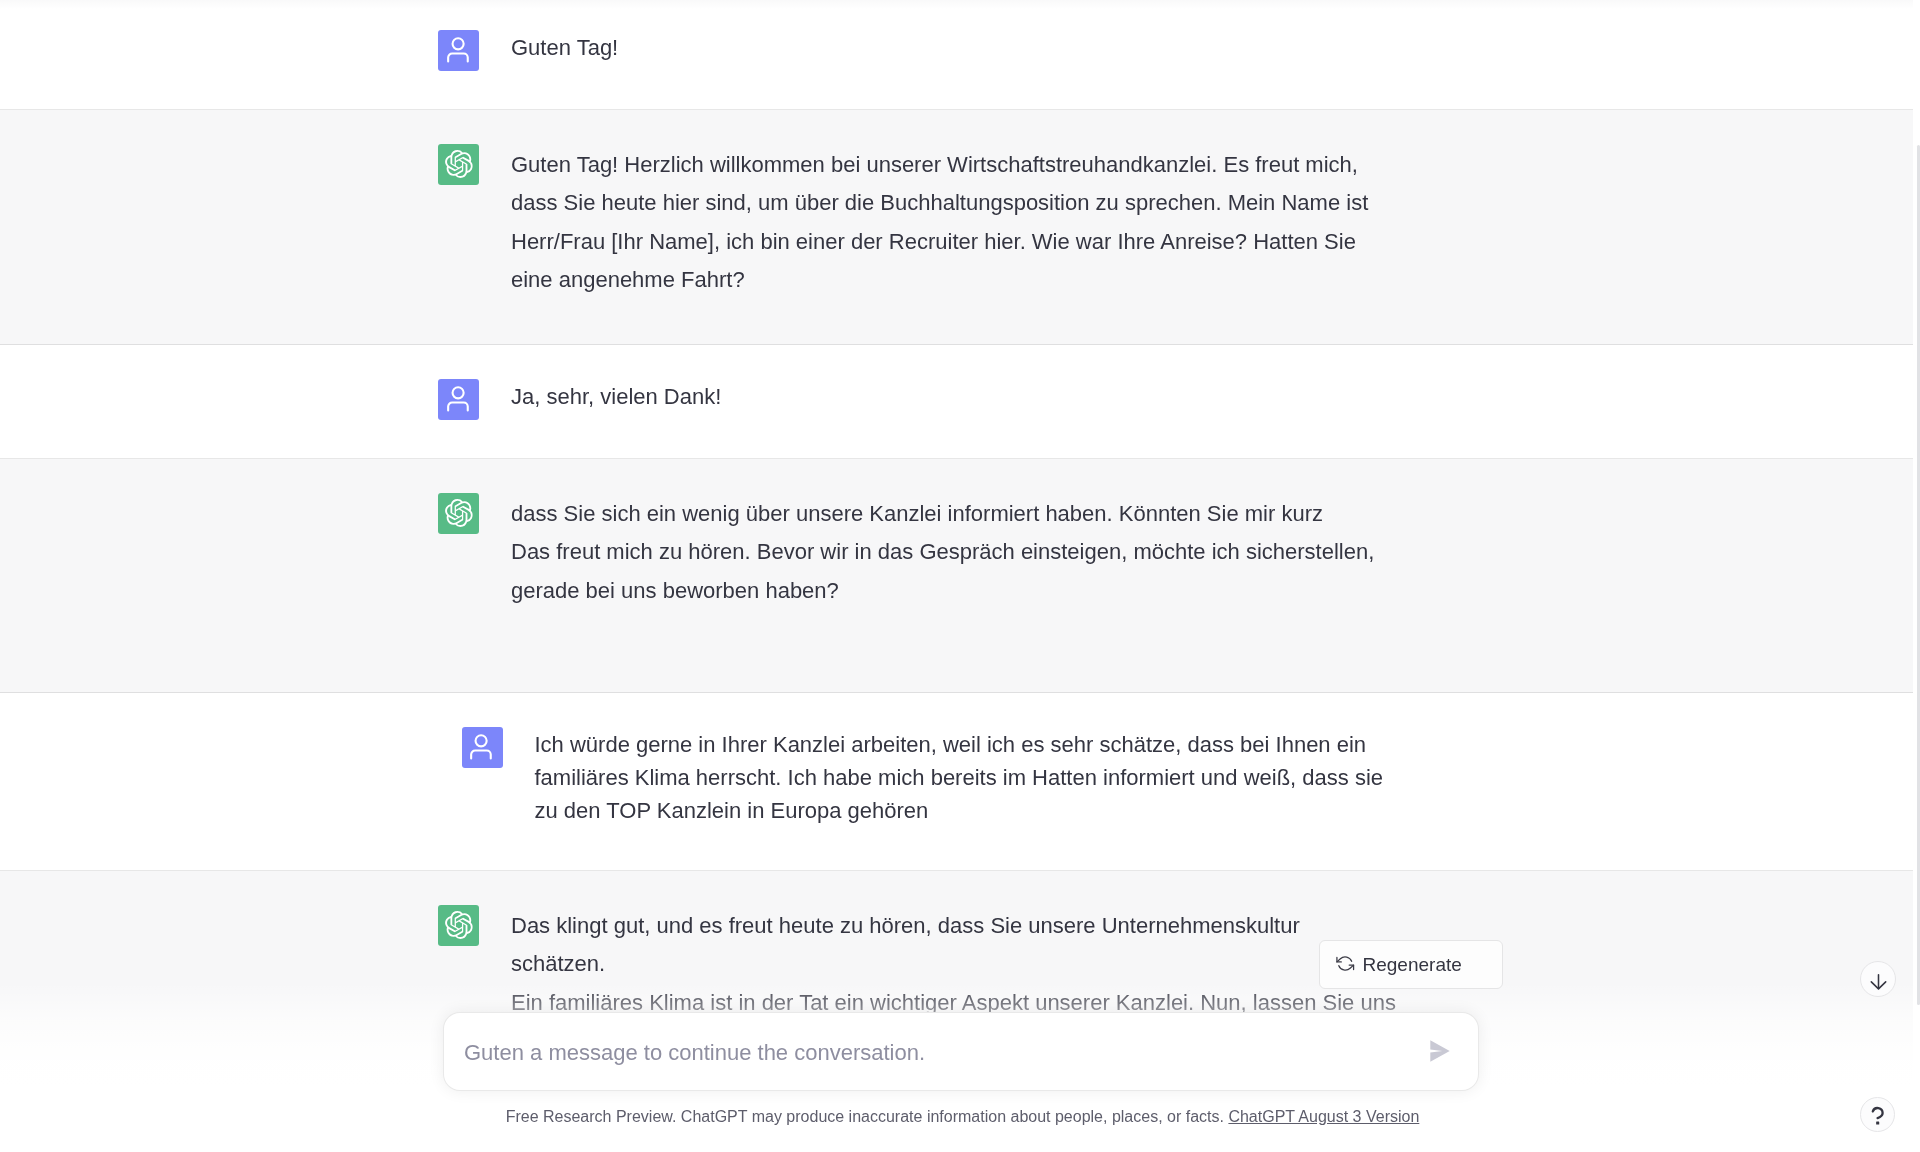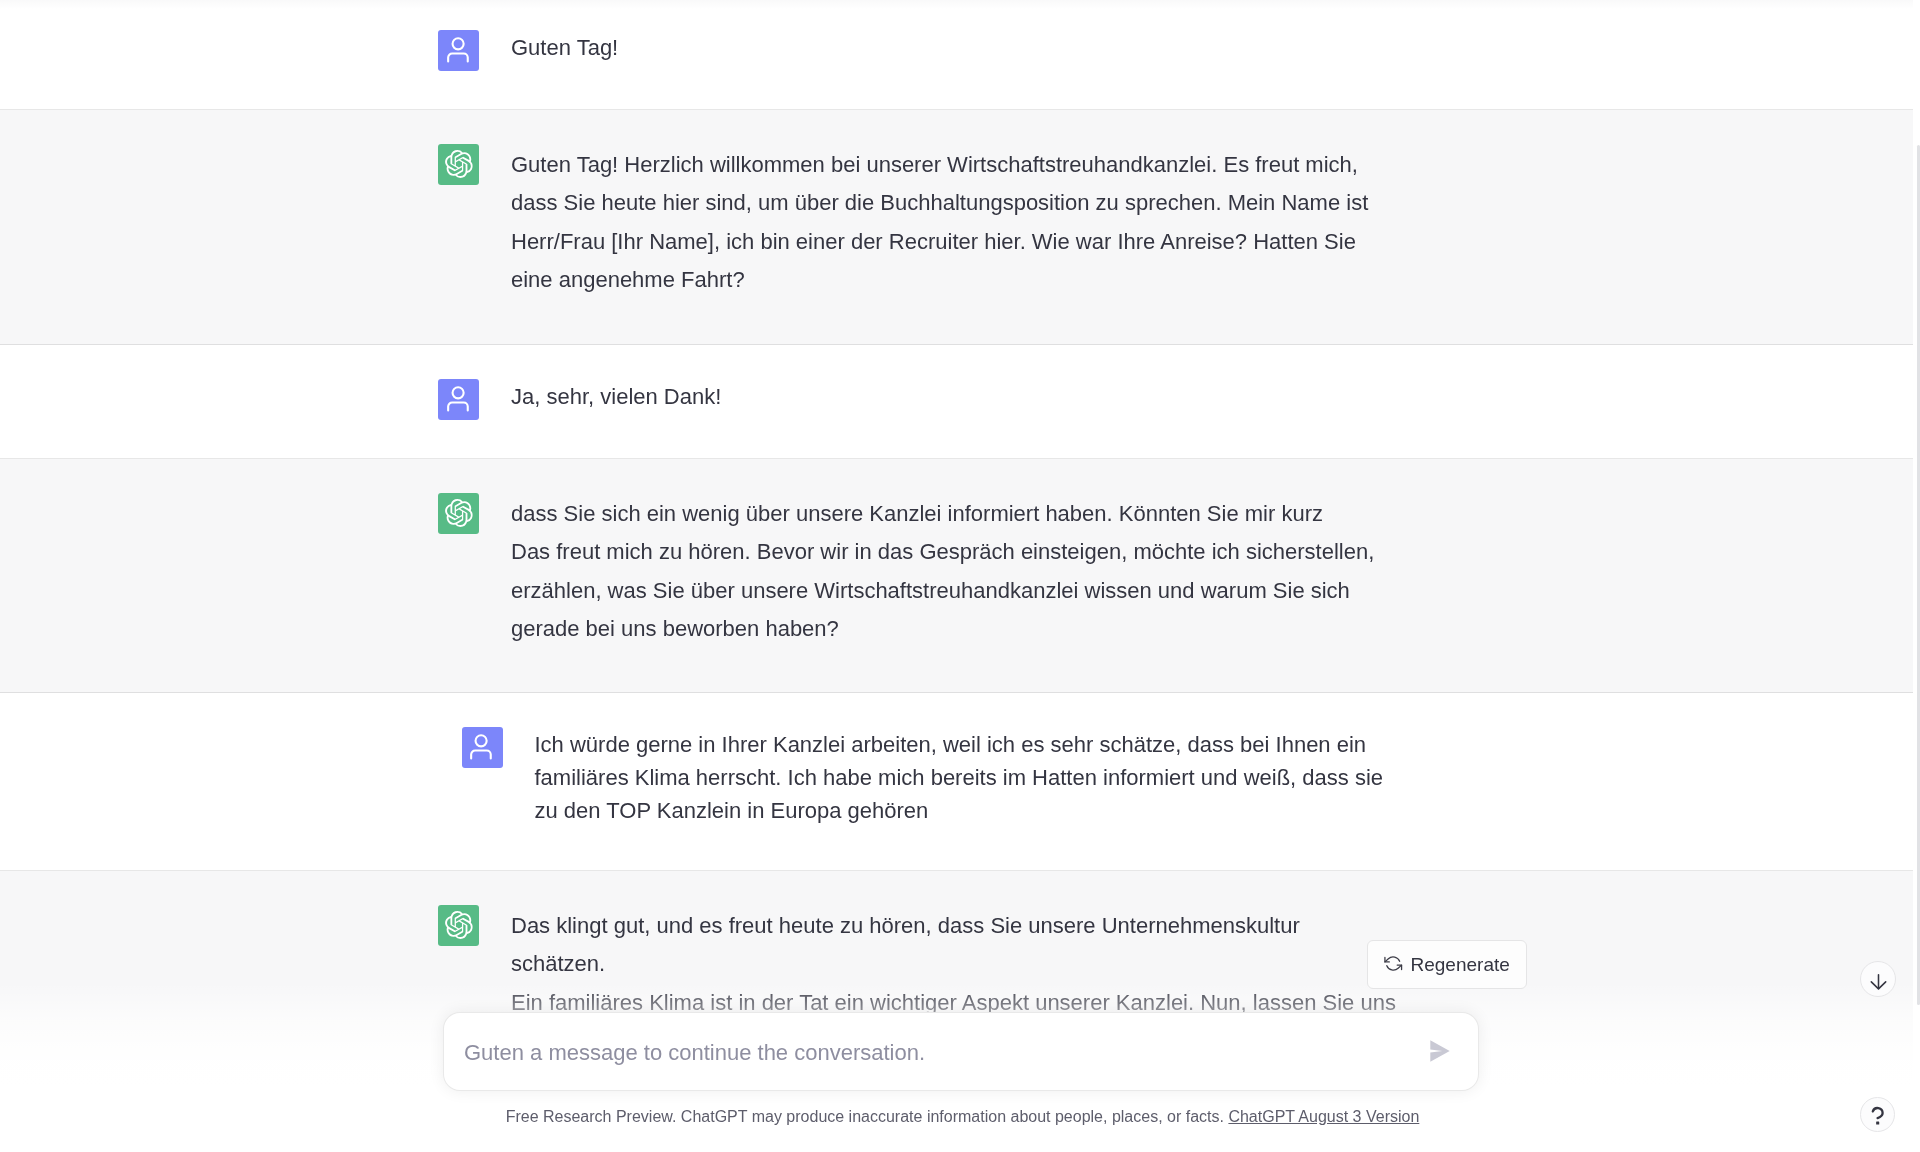--- a/index.html
+++ b/index.html
@@ -40,24 +40,24 @@
   .scrollbar .thumb { position:absolute; right:0; width:3px; border-radius:2px; background:#e1e2e5; }
 
   
   .top-fade { position:absolute; left:0; right:7px; top:0; height:9px;
      background:linear-gradient(to bottom, rgba(247,247,248,.75) 0%, rgba(247,247,248,0) 100%); }
   .bottom-fade { position:absolute; left:0; right:7px; bottom:0; height:170px;
      background:linear-gradient(to bottom, rgba(255,255,255,0) 0%, rgba(255,255,255,.55) 20%, rgba(255,255,255,.92) 42%, #ffffff 62%); }
   .composer-wrap { position:absolute; left:0; top:0; width:1913px; height:1152px; pointer-events:none; }
   .composer-wrap > * { pointer-events:auto; }
 
-  .regen-btn { position:absolute; left:1319px; top:940px; width:160px; height:49px;
+  .regen-btn { position:absolute; left:1319px; top:940px; width:184px; height:49px;
      display:flex; align-items:center; gap:8px; padding-left:16px;
      background:#fdfdfd; border:1px solid #e5e5e6; border-radius:6px;
-     font-size:19px; color:#343541; cursor:pointer;margin-left:48px; }
+     font-size:19px; color:#343541; cursor:pointer; }
 
   .composer { position:absolute; left:443px; top:1012px; width:1036px; height:79px;
      background:#fff; border:1px solid rgba(0,0,0,.085); border-radius:17px;
      box-shadow:0 0 16px rgba(0,0,0,.07);
      display:flex; align-items:center; }
   .composer .ph { position:absolute; left:20px; top:50%; transform:translateY(calc(-50% + 1px));
      font-size:22px; color:#8e8ea0; white-space:nowrap; }
   .send-btn { position:absolute; left:986px; top:27px;
      width:20px; height:22px; padding:0; line-height:0;
      background:transparent; border:0; cursor:pointer; }
@@ -122,21 +122,20 @@
         <div class="msg bot">
           <div class="msg-inner">
             <div class="avatar bot">
               <svg width="28.5" height="28.5" viewBox="0 0 41 41" fill="#fff">
                 <path d="M37.532 16.87a9.963 9.963 0 0 0-.856-8.184 10.078 10.078 0 0 0-10.855-4.835A9.965 9.965 0 0 0 18.306.5a10.079 10.079 0 0 0-9.614 6.977 9.967 9.967 0 0 0-6.664 4.834 10.08 10.08 0 0 0 1.24 11.817 9.965 9.965 0 0 0 .856 8.185 10.079 10.079 0 0 0 10.855 4.835 9.965 9.965 0 0 0 7.516 3.35 10.078 10.078 0 0 0 9.617-6.981 9.967 9.967 0 0 0 6.663-4.834 10.079 10.079 0 0 0-1.243-11.813ZM22.498 37.886a7.474 7.474 0 0 1-4.799-1.735c.061-.033.168-.091.237-.134l7.964-4.6a1.294 1.294 0 0 0 .655-1.134V19.054l3.366 1.944a.12.12 0 0 1 .066.092v9.299a7.505 7.505 0 0 1-7.49 7.496ZM6.392 31.006a7.471 7.471 0 0 1-.894-5.023c.06.036.162.099.237.141l7.964 4.6a1.297 1.297 0 0 0 1.308 0l9.724-5.614v3.888a.12.12 0 0 1-.048.103l-8.051 4.649a7.504 7.504 0 0 1-10.24-2.744ZM4.297 13.62A7.469 7.469 0 0 1 8.2 10.333c0 .068-.004.19-.004.274v9.201a1.294 1.294 0 0 0 .654 1.132l9.723 5.614-3.366 1.944a.12.12 0 0 1-.114.01L7.04 23.856a7.504 7.504 0 0 1-2.743-10.237Zm27.658 6.437-9.724-5.615 3.367-1.943a.121.121 0 0 1 .113-.01l8.052 4.648a7.498 7.498 0 0 1-1.158 13.528v-9.476a1.293 1.293 0 0 0-.65-1.132Zm3.35-5.043c-.059-.037-.162-.099-.236-.141l-7.965-4.6a1.298 1.298 0 0 0-1.308 0l-9.723 5.614v-3.888a.12.12 0 0 1 .048-.103l8.051-4.645a7.497 7.497 0 0 1 11.133 7.763Zm-21.063 6.929-3.367-1.944a.12.12 0 0 1-.065-.092v-9.299a7.497 7.497 0 0 1 12.293-5.756 6.94 6.94 0 0 0-.236.134l-7.965 4.6a1.294 1.294 0 0 0-.654 1.132l-.006 9.225Zm1.829-3.943 4.33-2.501 4.332 2.5v5l-4.331 2.5-4.331-2.5V18Z"></path>
               </svg>
             </div>
             <div class="text">
               <div>dass Sie sich ein wenig über unsere Kanzlei informiert haben. Könnten Sie mir kurz</div>
               <div>Das freut mich zu hören. Bevor wir in das Gespräch einsteigen, möchte ich sicherstellen,</div>
-              <div>erzählen, was Sie über unsere Wirtschaftstreuhandkanzlei wissen und warum Sie sich</div>
               <div>gerade bei uns beworben haben?</div>
             </div>
           </div>
         </div>
         <div class="msg user">
           <div class="msg-inner">
             <div class="avatar user">
               <svg width="26" height="26" viewBox="0 0 26 26" fill="none" stroke="#fff" stroke-width="2.1" stroke-linecap="round" stroke-linejoin="round">
                 <circle cx="12.1" cy="6.8" r="5.55"></circle>
                 <path d="M2.15 24.45 V20.55 a4 4 0 0 1 4-4 h11.6 a4 4 0 0 1 4 4 v3.9"></path>

